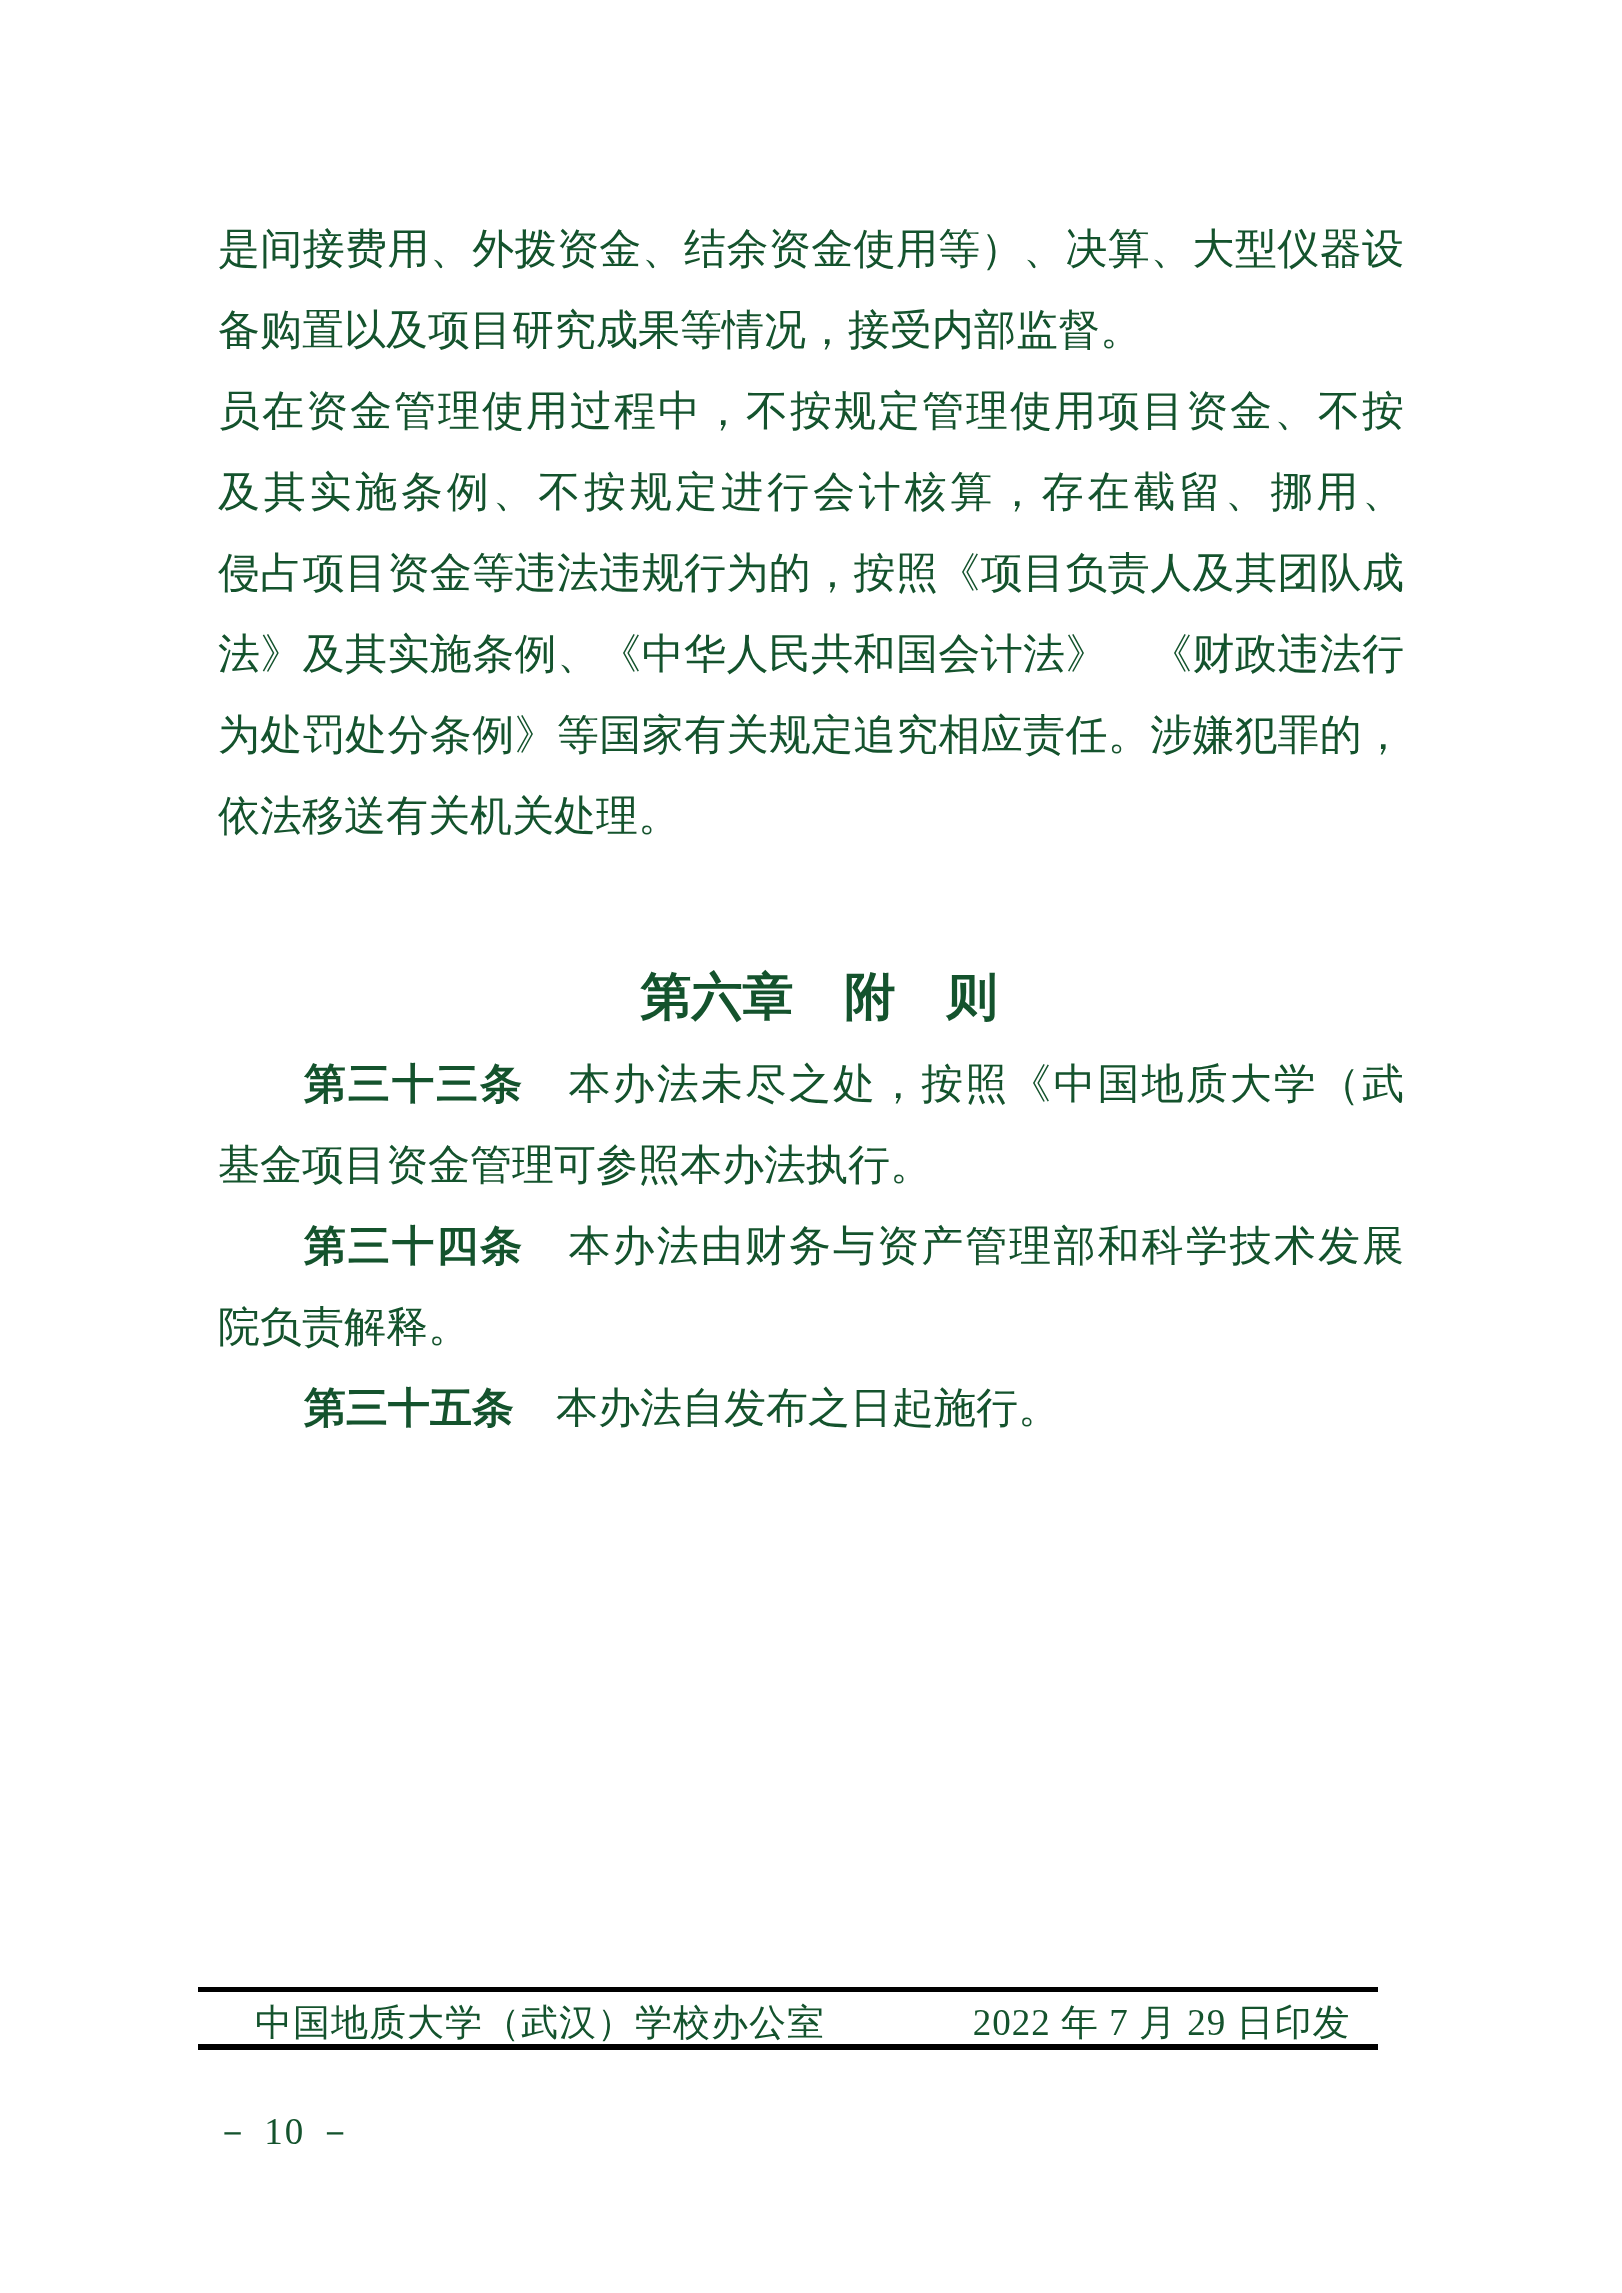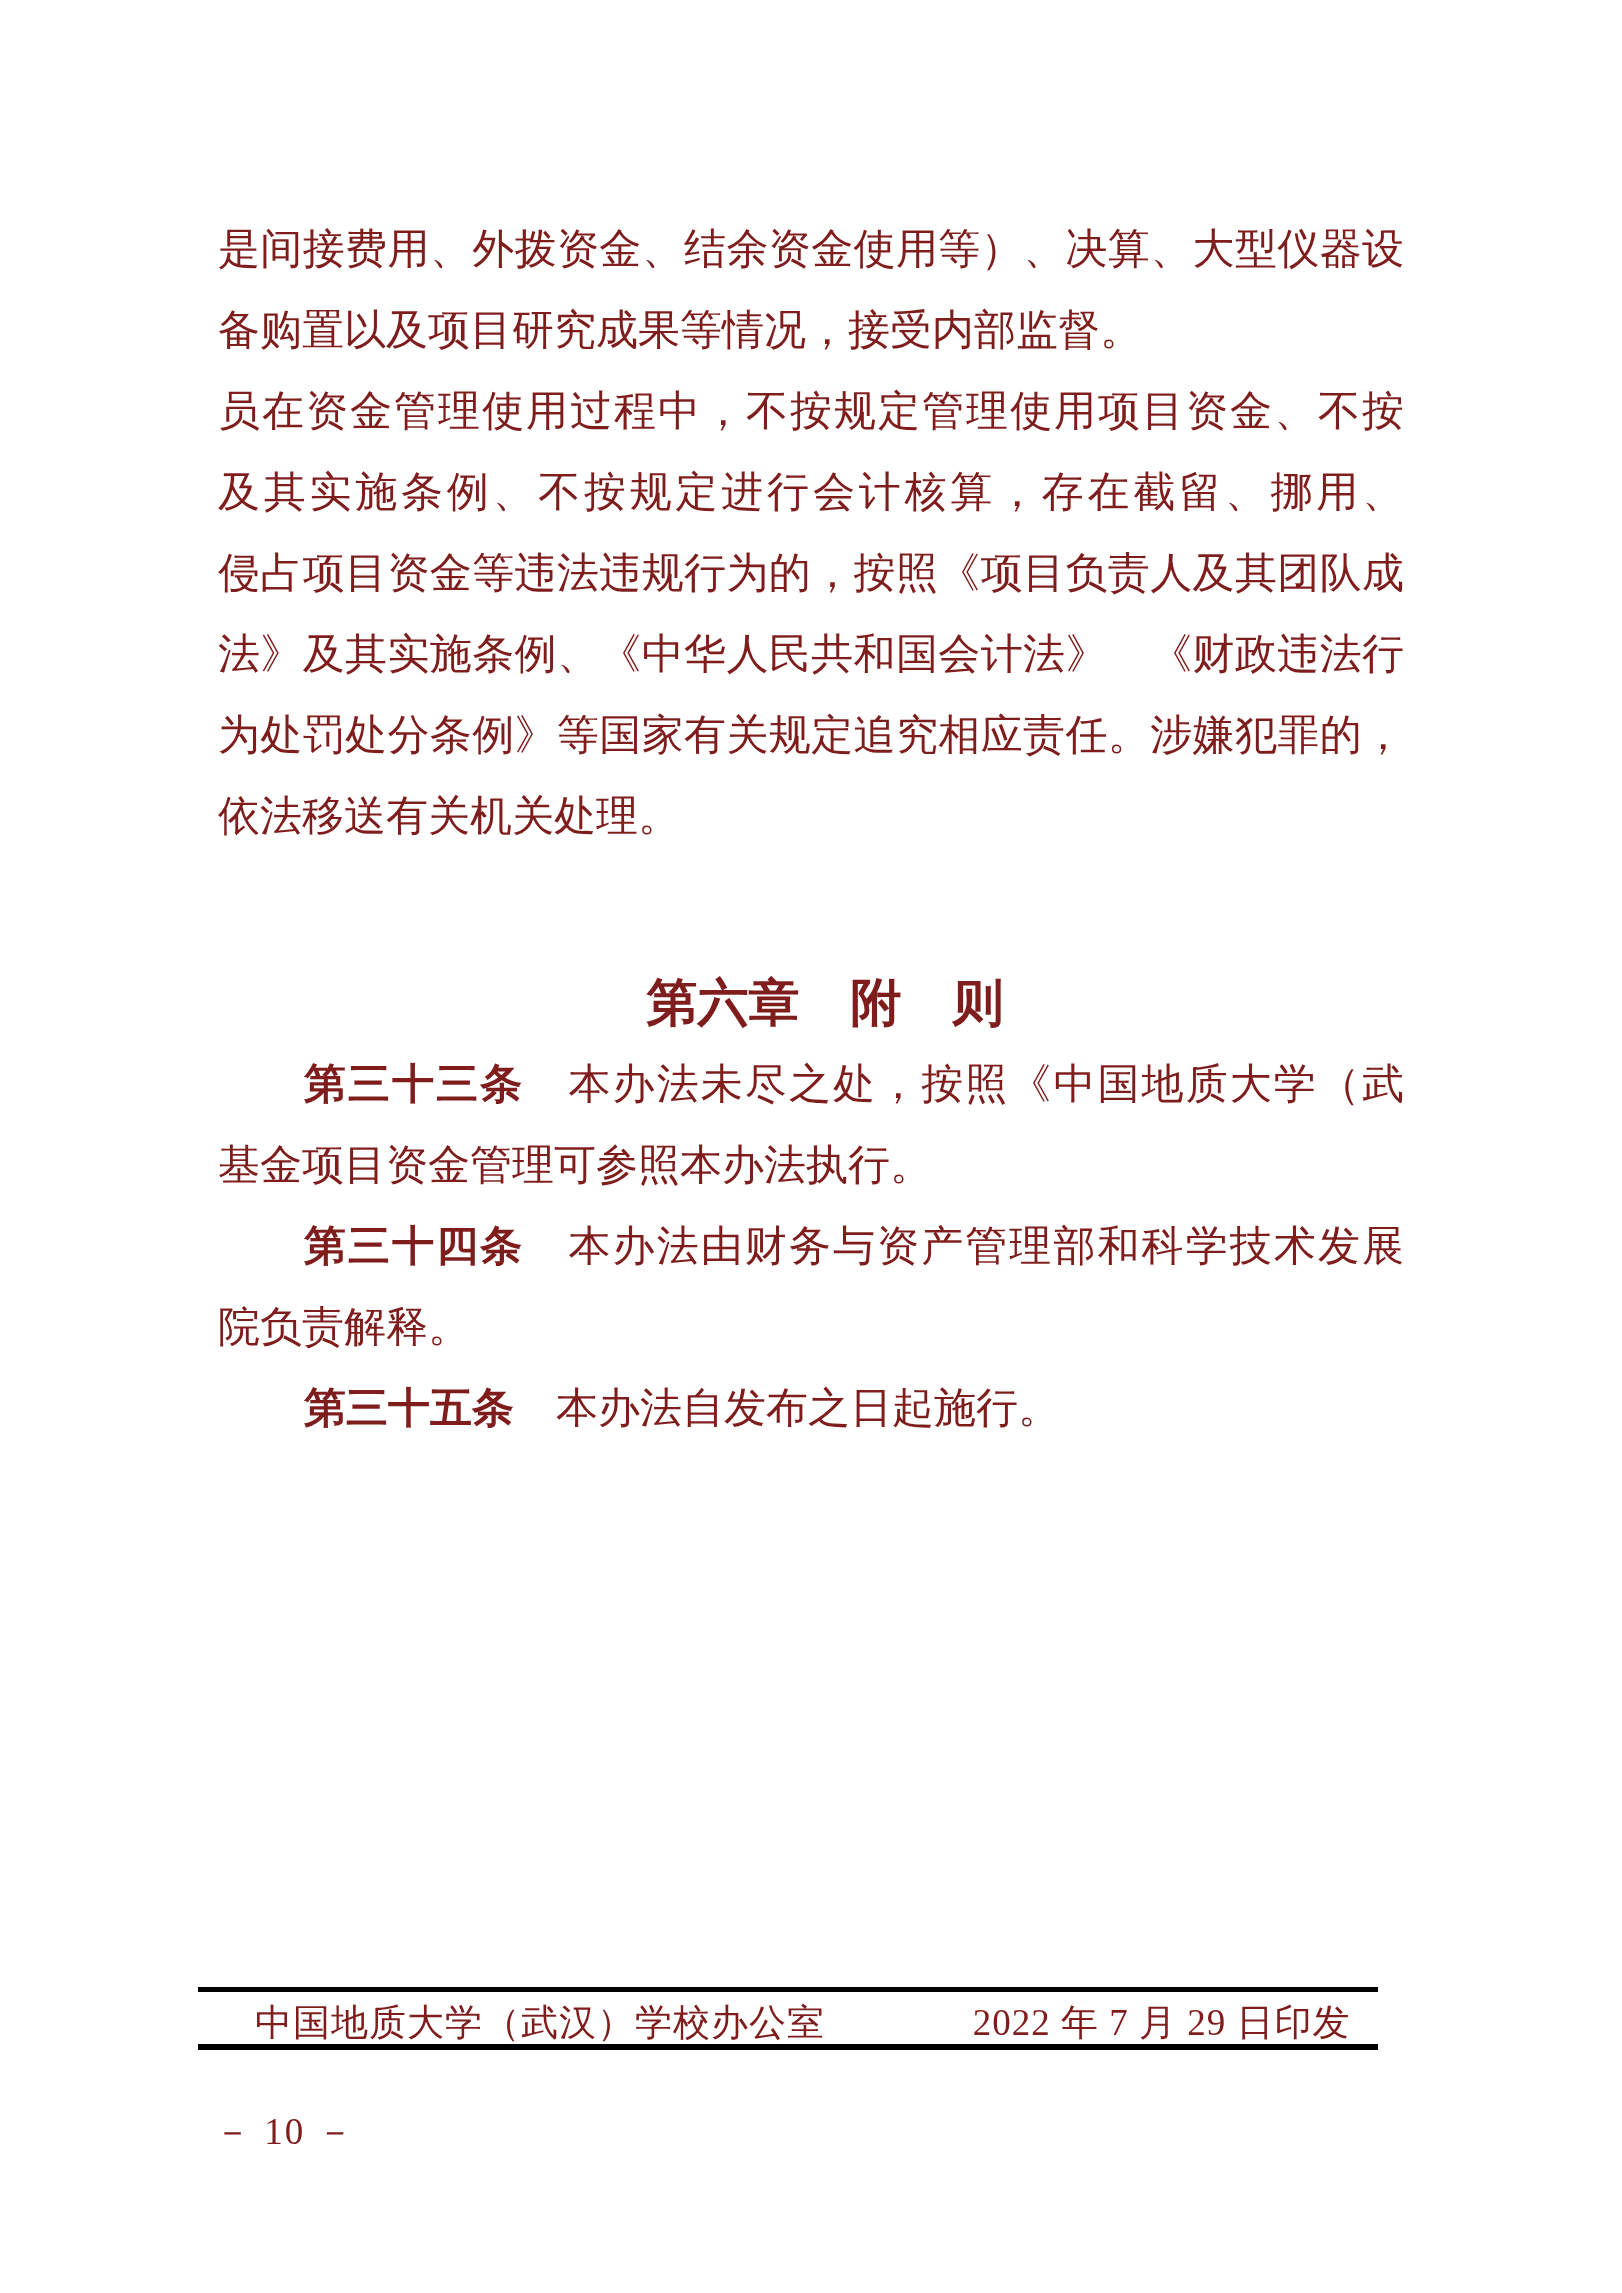--- a/index.html
+++ b/index.html
@@ -1,42 +1,42 @@
 <!DOCTYPE html>
 <html><head>
 <meta charset="utf-8">
 <style>
   html,body{margin:0;padding:0;background:#888;}
   .page{
     position:relative;
     width:1622px;height:2294px;
     background:#ffffff;
     font-family:"Liberation Serif","DejaVu Serif",serif;
-    color:#7f1d1d;
+    color:#14532d;
     overflow:hidden;
   }
   .body-block{
     position:absolute;
     left:218px;width:1186px;
     font-size:42px;
     line-height:81px;
   }
   .line{height:81px;white-space:nowrap;}
   .line.just{
     white-space:normal;
     text-align:justify;
     text-align-last:justify;
   }
   .line.ind{padding-left:86px;}
   .line.just.ind{width:1100px;}
   .num{font-weight:bold;}
   .chapter{
     position:absolute;
     left:218px;top:959px;width:1186px;
-    margin:14px;
+    margin:8px;
     font-size:51px;line-height:61px;
     font-weight:bold;
     text-align:center;
   }
   .footer-rule{
     position:absolute;
     left:198px;width:1180px;
     background:#000;
   }
   .footer-rule.top{top:1987px;height:4.9px;}

